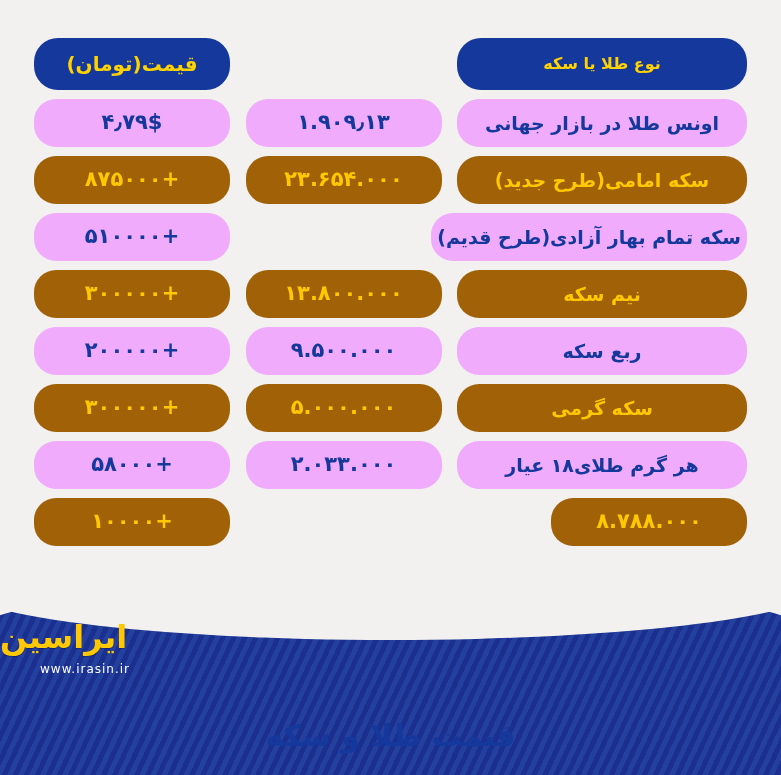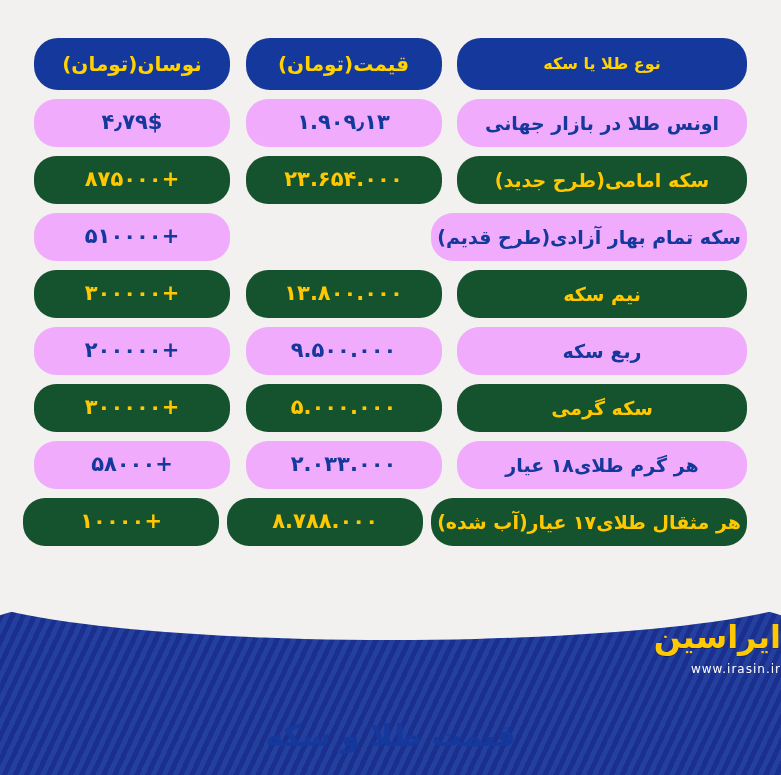--- a/index.html
+++ b/index.html
@@ -61,21 +61,21 @@
   }
   .row-header .c-name { font-size: 16px; }
 
   
   .row-gold .cell {
     background: #f0abfc;
     color: #14389c;
   }
   
   .row-blue .cell {
-    background: #14532d;
+    background: #a16207;
     color: #ffc800;
   }
 
   
   .bottom {
     position: absolute;
     left: 0;
     right: 0;
     bottom: 0;
     height: 215px;
@@ -109,21 +109,21 @@
     height: 80px;
     background: #f2f1ef;
     border-radius: 0 0 55% 55% / 0 0 62px 62px;
   }
 
   .brand {
     position: absolute;
     left: 0;
     right: 0;
     top: 58px;
-    text-align: right;
+    text-align: left;
   }
   .brand-logo {
     display: inline-block;
     color: #ffc800;
     font-size: 32px;
     font-weight: bold;
     letter-spacing: -1px;
     text-shadow: 0 1px 0 rgba(0,0,0,0.25);
     direction: rtl;
   }
@@ -148,21 +148,20 @@
 </head>
 <body>
 
 <div class="page">
 
   <div class="table-wrap">
 
     <div class="row row-header">
       <div class="cell c-name">نوع طلا یا سکه</div>
       <div class="cell c-price">قیمت(تومان)</div>
-      <div class="cell c-fluct">نوسان(تومان)</div>
     </div>
 
     <div class="row row-gold">
       <div class="cell c-name">اونس طلا در بازار جهانی</div>
       <div class="cell c-price">۱.۹۰۹٫۱۳</div>
       <div class="cell c-fluct">۴٫۷۹$</div>
     </div>
 
     <div class="row row-blue">
       <div class="cell c-name">سکه امامی(طرح جدید)</div>
@@ -193,21 +192,20 @@
       <div class="cell c-fluct">+۳۰۰۰۰۰</div>
     </div>
 
     <div class="row row-gold">
       <div class="cell c-name">هر گرم طلای۱۸ عیار</div>
       <div class="cell c-price">۲.۰۳۳.۰۰۰</div>
       <div class="cell c-fluct">+۵۸۰۰۰</div>
     </div>
 
     <div class="row row-blue">
-      <div class="cell c-name">هر مثقال طلای۱۷ عیار(آب شده)</div>
       <div class="cell c-price">۸.۷۸۸.۰۰۰</div>
       <div class="cell c-fluct">+۱۰۰۰۰</div>
     </div>
 
   </div>
 
   <div class="bottom">
     <div class="bottom-bg"></div>
     <div class="wave-white"></div>
 

